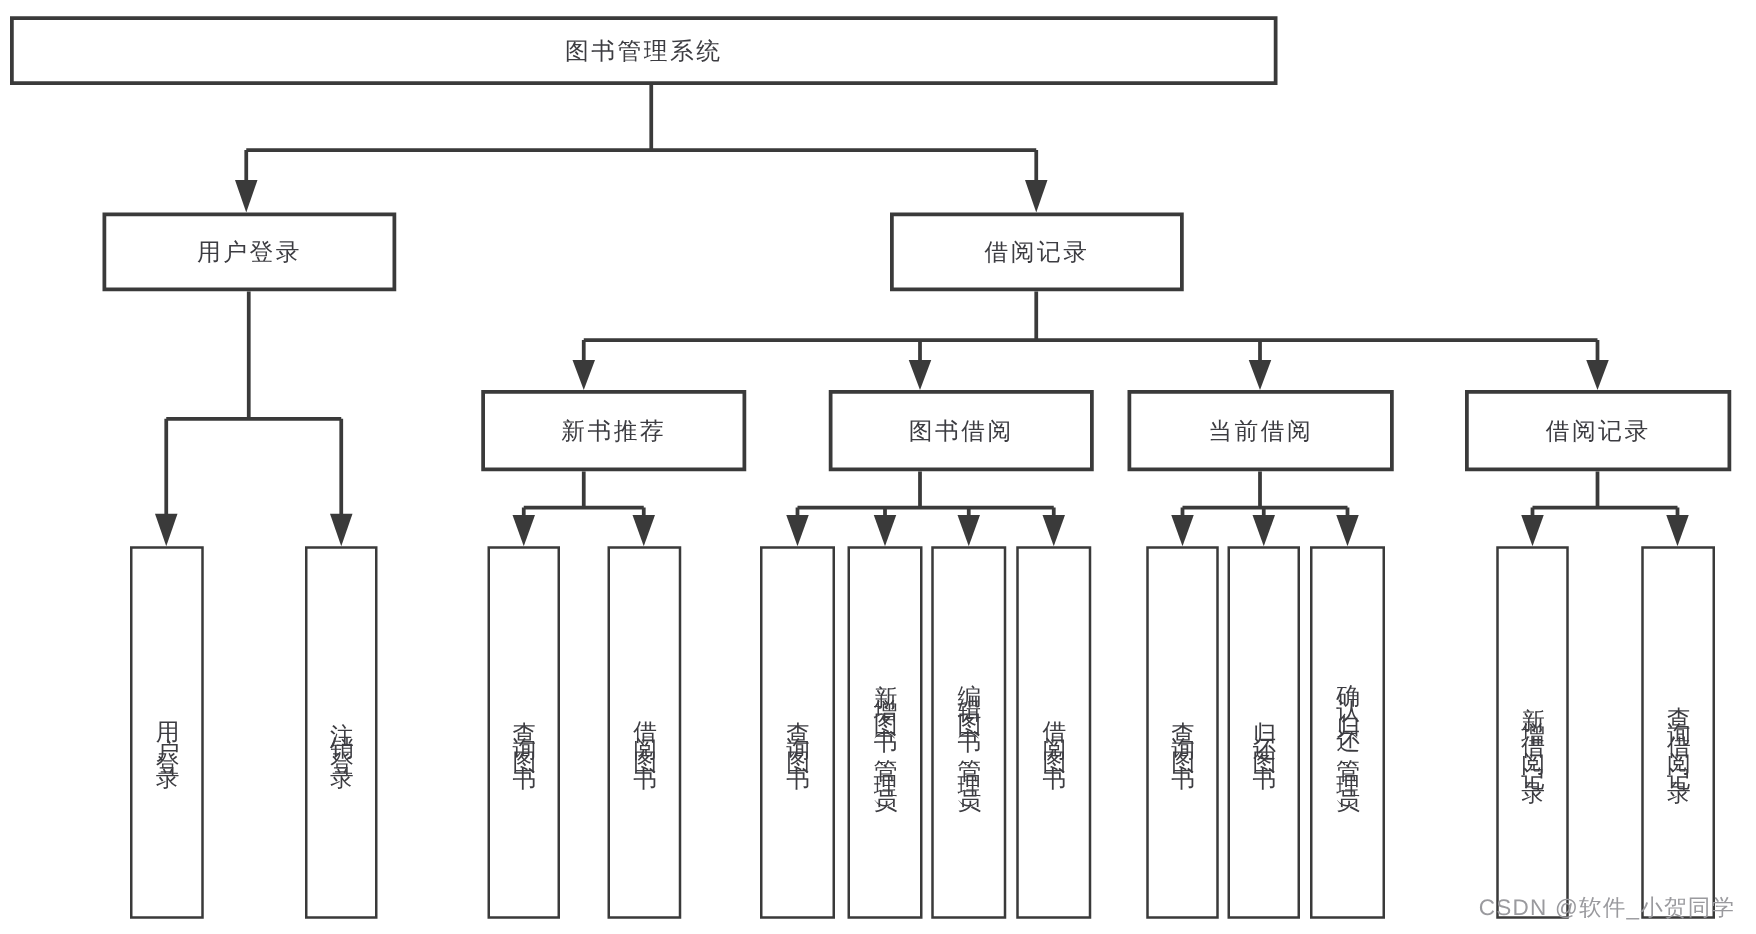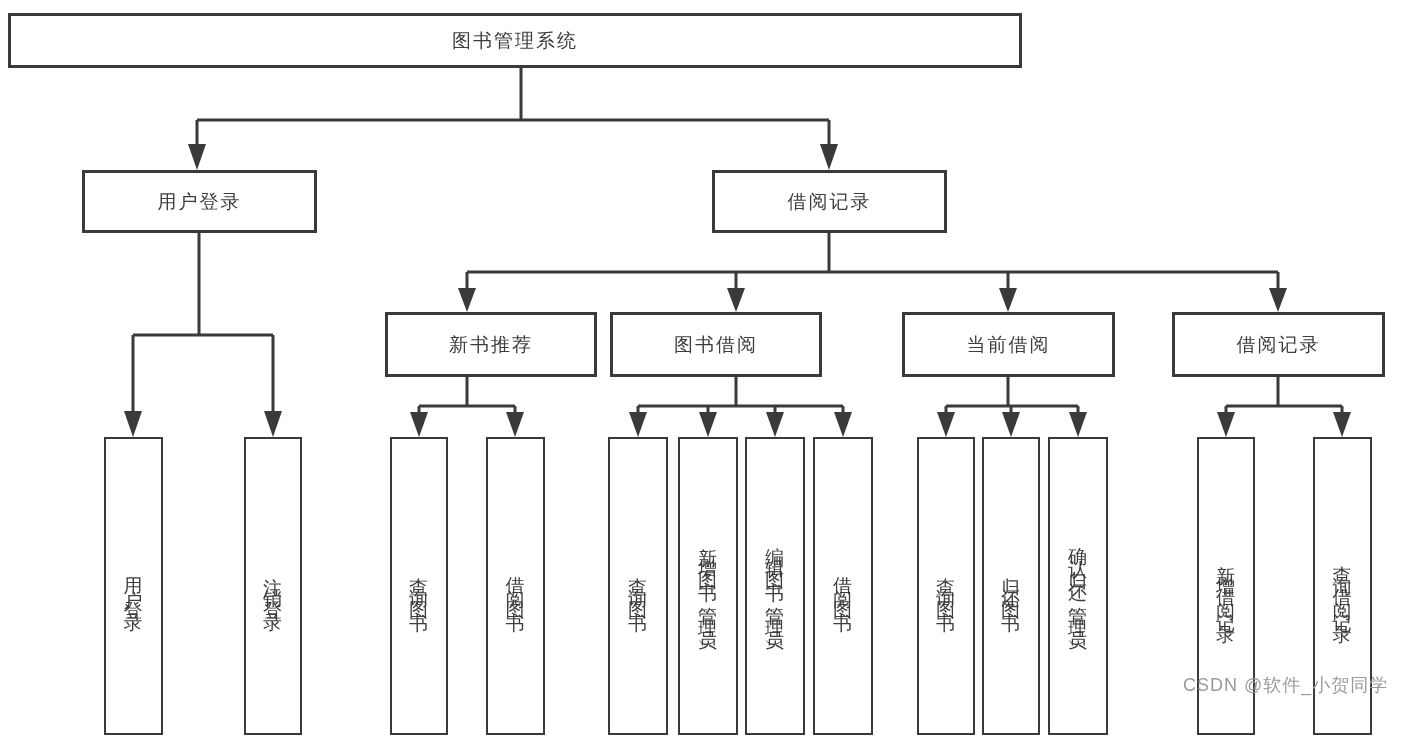--- a/index.html
+++ b/index.html
@@ -5,21 +5,21 @@
   html,body{margin:0;padding:0;background:#ffffff;}
   body{font-family:"Liberation Sans","DejaVu Sans",sans-serif;}
   #canvas{position:relative;width:1405px;height:747px;background:#ffffff;overflow:hidden;}
   #connectors{position:absolute;left:0;top:0;width:1405px;height:747px;}
   .box{position:absolute;box-sizing:border-box;background:#ffffff;border:3px solid #3a3a3a;
        display:flex;align-items:center;justify-content:center;color:#3c3c41;}
   .h .lbl{font-size:19px;letter-spacing:2px;white-space:nowrap;}
   .leaf{top:437px;height:298px;border-width:2.5px;}
   .leaf .vlbl{writing-mode:vertical-rl;text-orientation:mixed;font-size:19px;
               letter-spacing:12px;line-height:1;white-space:nowrap;}
-  .watermark{position:absolute;left:1183px;top:673px;font-size:18px;letter-spacing:1px;
+  .watermark{position:absolute;left:1183px;top:714px;font-size:18px;letter-spacing:1px;
              color:#9a9a9e;white-space:nowrap;}
 </style>
 </head>
 <body>
 
 <div id="canvas">
 
   <svg id="connectors" viewBox="0 0 1405 747" xmlns="http://www.w3.org/2000/svg">
     <g stroke="#3a3a3a" stroke-width="3" fill="none">
 
@@ -67,21 +67,21 @@
   <div class="box h" style="left:82px;top:170px;width:235px;height:63px;">
     <span class="lbl">用户登录</span>
   </div>
   <div class="box h" style="left:712px;top:170px;width:235px;height:63px;">
     <span class="lbl">借阅记录</span>
   </div>
 
   <div class="box h" style="left:362px;top:312px;width:212px;height:65px;margin-left:23px;">
     <span class="lbl">新书推荐</span>
   </div>
-  <div class="box h" style="left:610px;top:312px;width:212px;height:65px;">
+  <div class="box h" style="left:663px;top:312px;width:212px;height:65px;">
     <span class="lbl">图书借阅</span>
   </div>
   <div class="box h" style="left:1172px;top:312px;width:213px;height:65px;">
     <span class="lbl">借阅记录</span>
   </div>
   <div class="box h" style="left:902px;top:312px;width:213px;height:65px;">
     <span class="lbl">当前借阅</span>
   </div>
 
   <div class="box leaf" style="left:104px;width:59px;">

